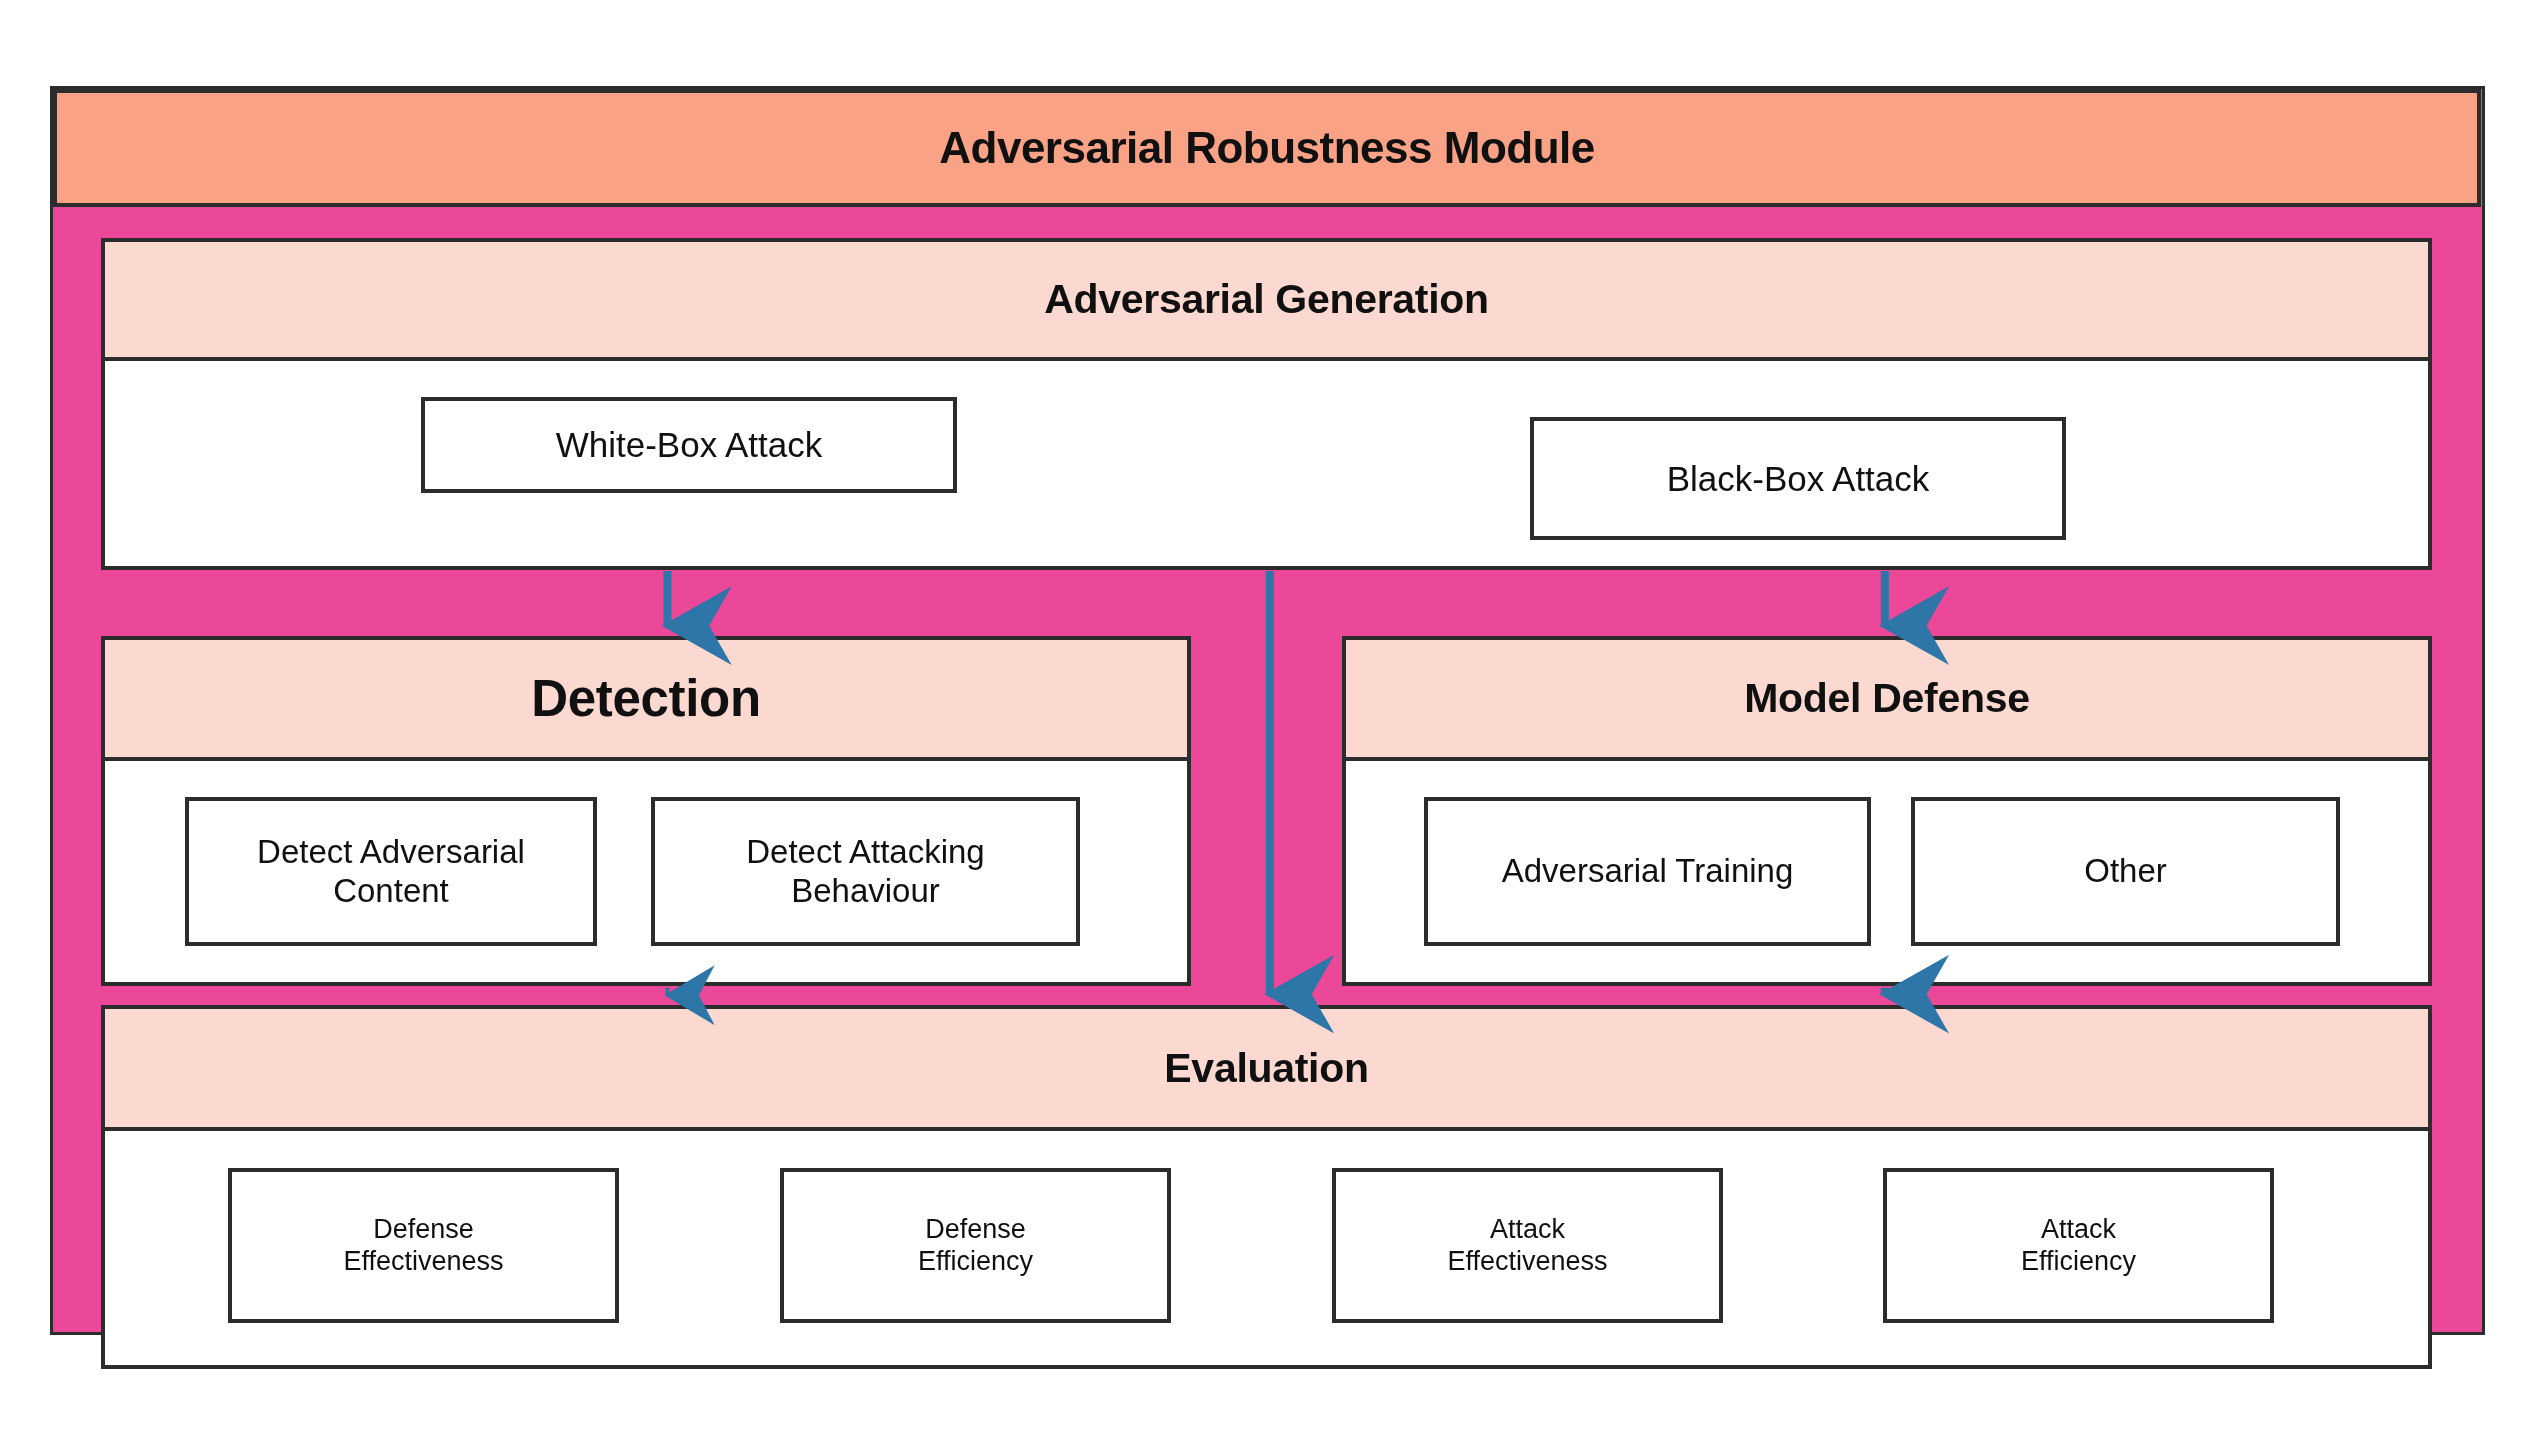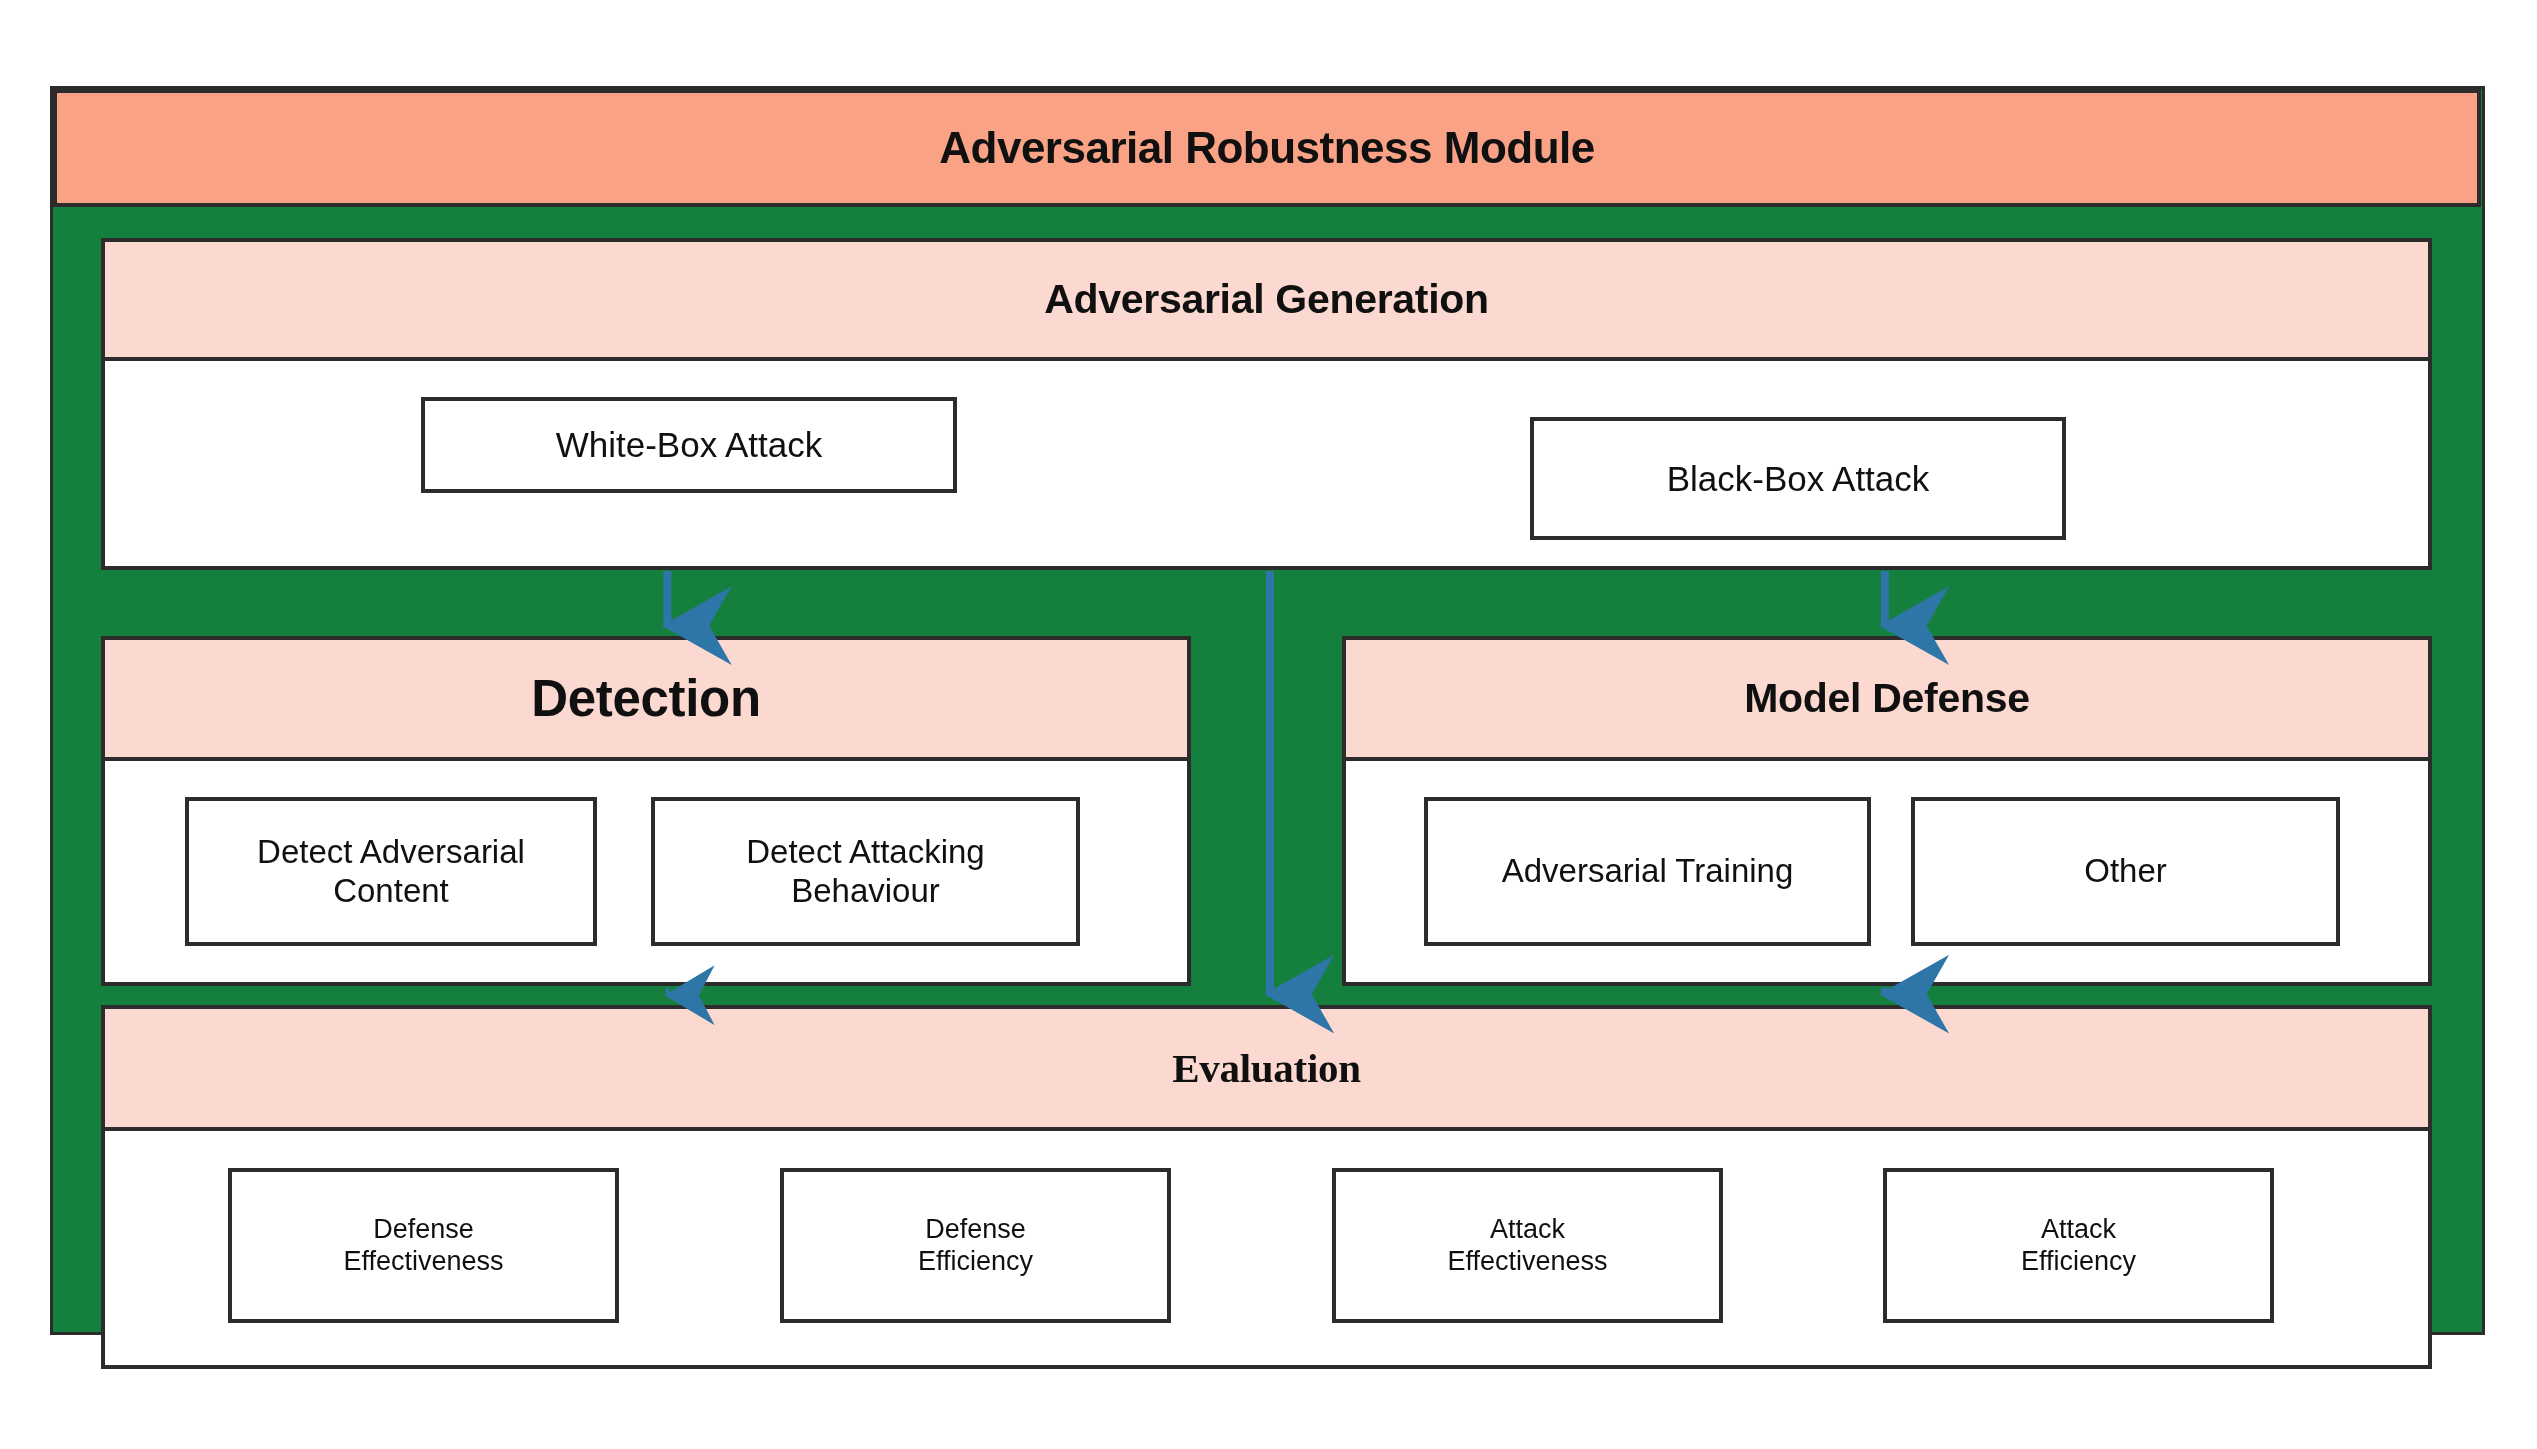--- a/index.html
+++ b/index.html
@@ -16,21 +16,21 @@
 
   
   #diagram-root {
     position: absolute;
     left: 50px;
     top: 86px;
     width: 2435px;
     height: 1249px;
     border: 3.7px solid #2c2c2c;
     box-sizing: border-box;
-    background: #15803d;
+    background: #ec4899;
   }
 
   
   .panel {
     position: absolute;
     box-sizing: border-box;
     border: 4.8px solid #2c2c2c;
     background: #ffffff;
   }
   .panel-header {
@@ -185,21 +185,20 @@
   #evaluation-panel {
     left: 48px;
     top: 916px;
     width: 2331px;
     height: 364px;
   }
   #evaluation-panel .panel-header {
     height: 122px;
     background: #fbd9d0;
     font-size: 41px;
-    font-family: Liberation Serif, serif;
   }
   #evaluation-panel .panel-body {
     height: 233px;
   }
   .eval-box {
     top: 37px;
     width: 391px;
     height: 155px;
     font-size: 27px;
   }

